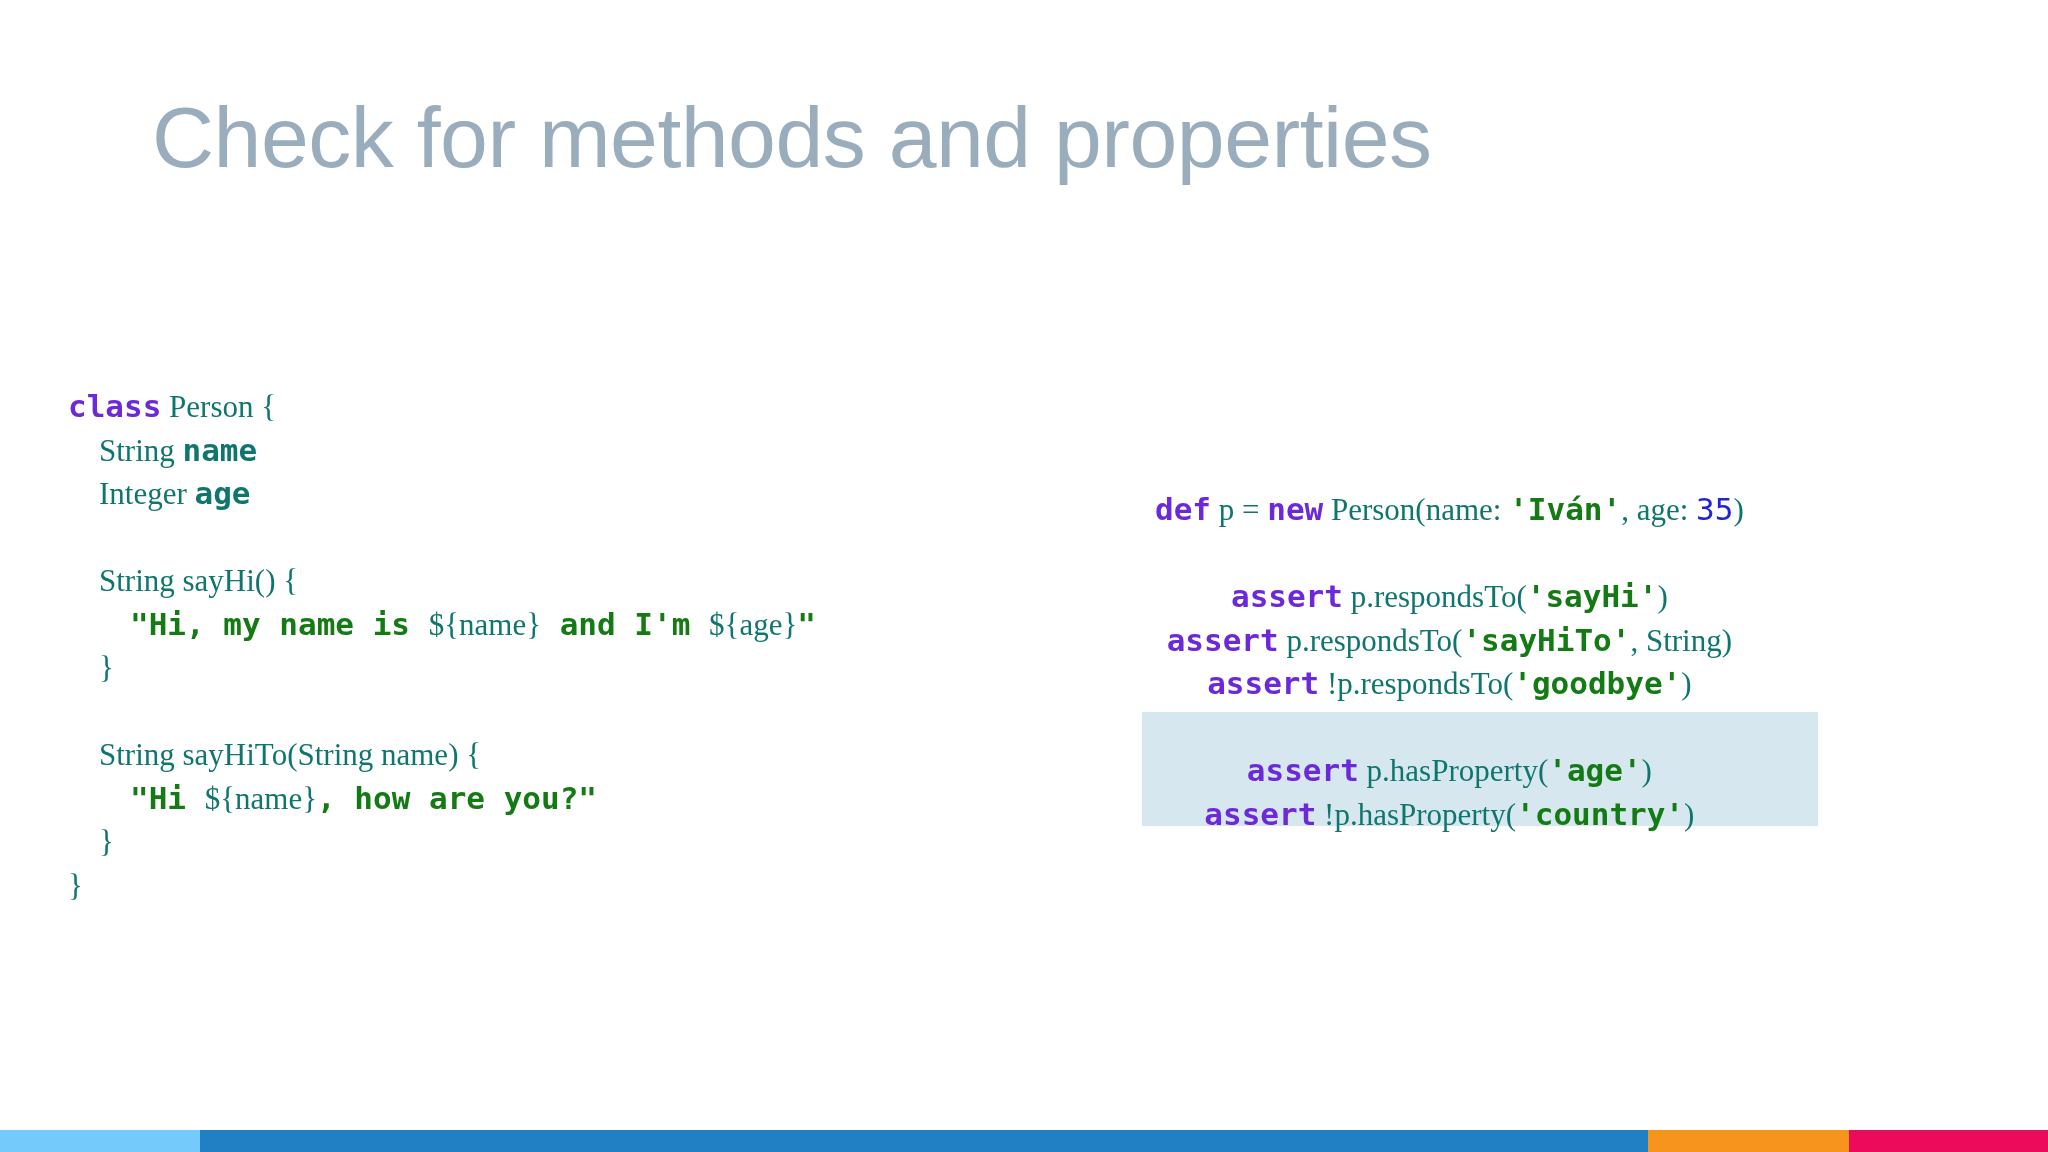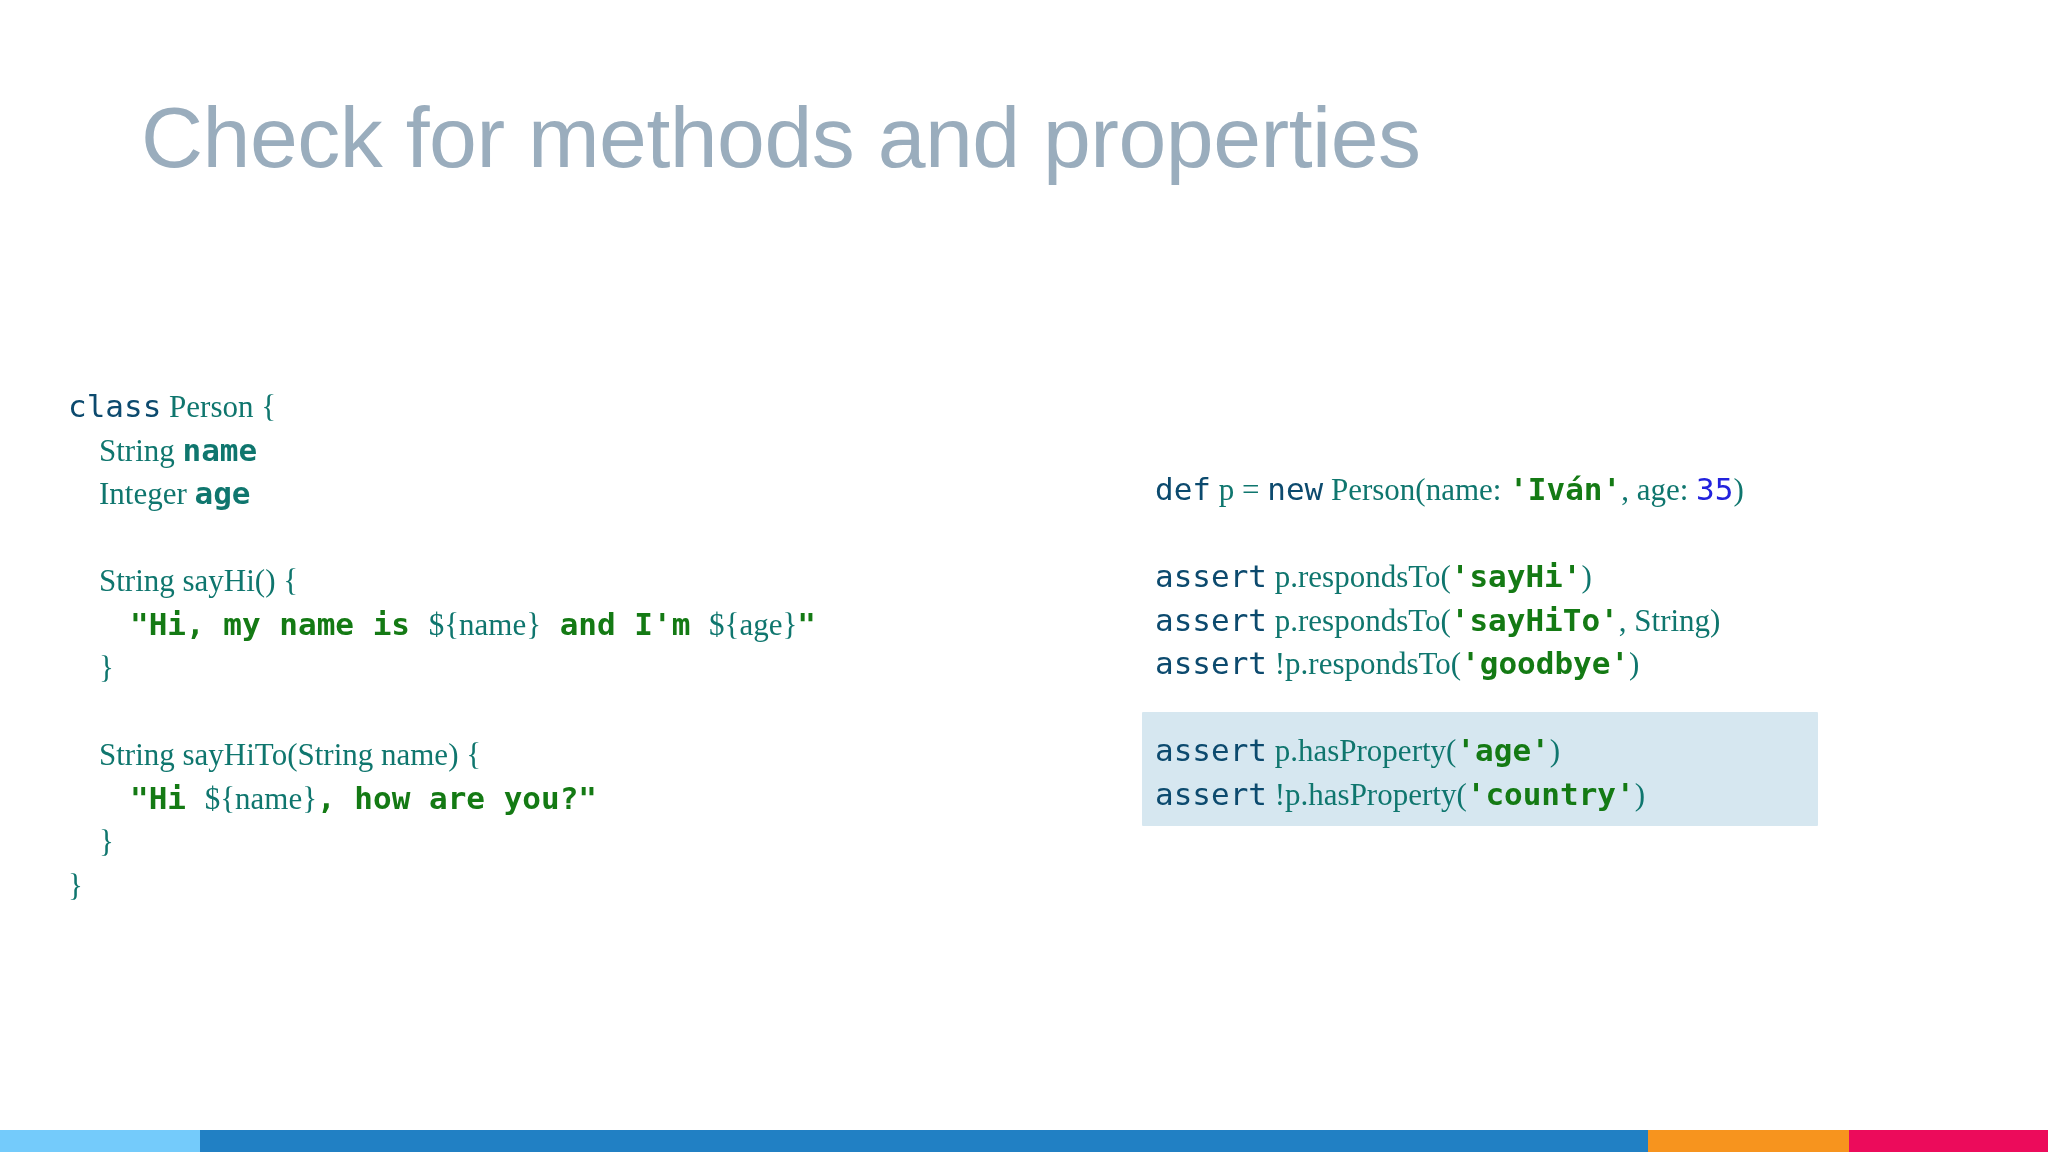--- a/index.html
+++ b/index.html
@@ -12,48 +12,48 @@
     height: 1152px;
     background: #ffffff;
     font-family: "Liberation Sans", sans-serif;
     overflow: hidden;
     position: relative;
   }
 
   
   #slide-title {
     position: absolute;
-    left: 141px;
+    left: 152px;
     top: 88px;
     font-family: "Liberation Sans", sans-serif;
     font-size: 86px;
     font-weight: 300;
     letter-spacing: -0.5px;
     color: #9aadbd;
     white-space: nowrap;
     line-height: 1.15;
   }
 
   
   .code-block {
     position: absolute;
     font-family: "DejaVu Sans Mono", "Liberation Mono", monospace;
     font-size: 31px;
     line-height: 43.5px;
     white-space: pre;
     color: #222222;
   }
   #code-left  { left: 68px;  top: 385px; }
-  #code-right { left: 1155px; top: 468px; }
+  #code-right { left: 1155px; top: 488px; text-align: center; }
 
   .code-line { white-space: pre; min-height: 43.5px; }
   .code-line.blank { height: 43.5px; }
 
   
-  .tok-keyword { color: #0c4a6e; font-weight: normal; }
+  .tok-keyword { color: #6d28d9; font-weight: bold; }
   .tok-field   { color: #0f766e; font-weight: bold; }
   .tok-string  { color: #147a14; font-weight: bold; }
   .tok-number  { color: #2222dd; }
   .tok-plain   { color: #0f766e; font-family: Liberation Serif, serif; }
 
   
   #highlight-box {
     position: absolute;
     left: 1142px;
     top: 712px;

